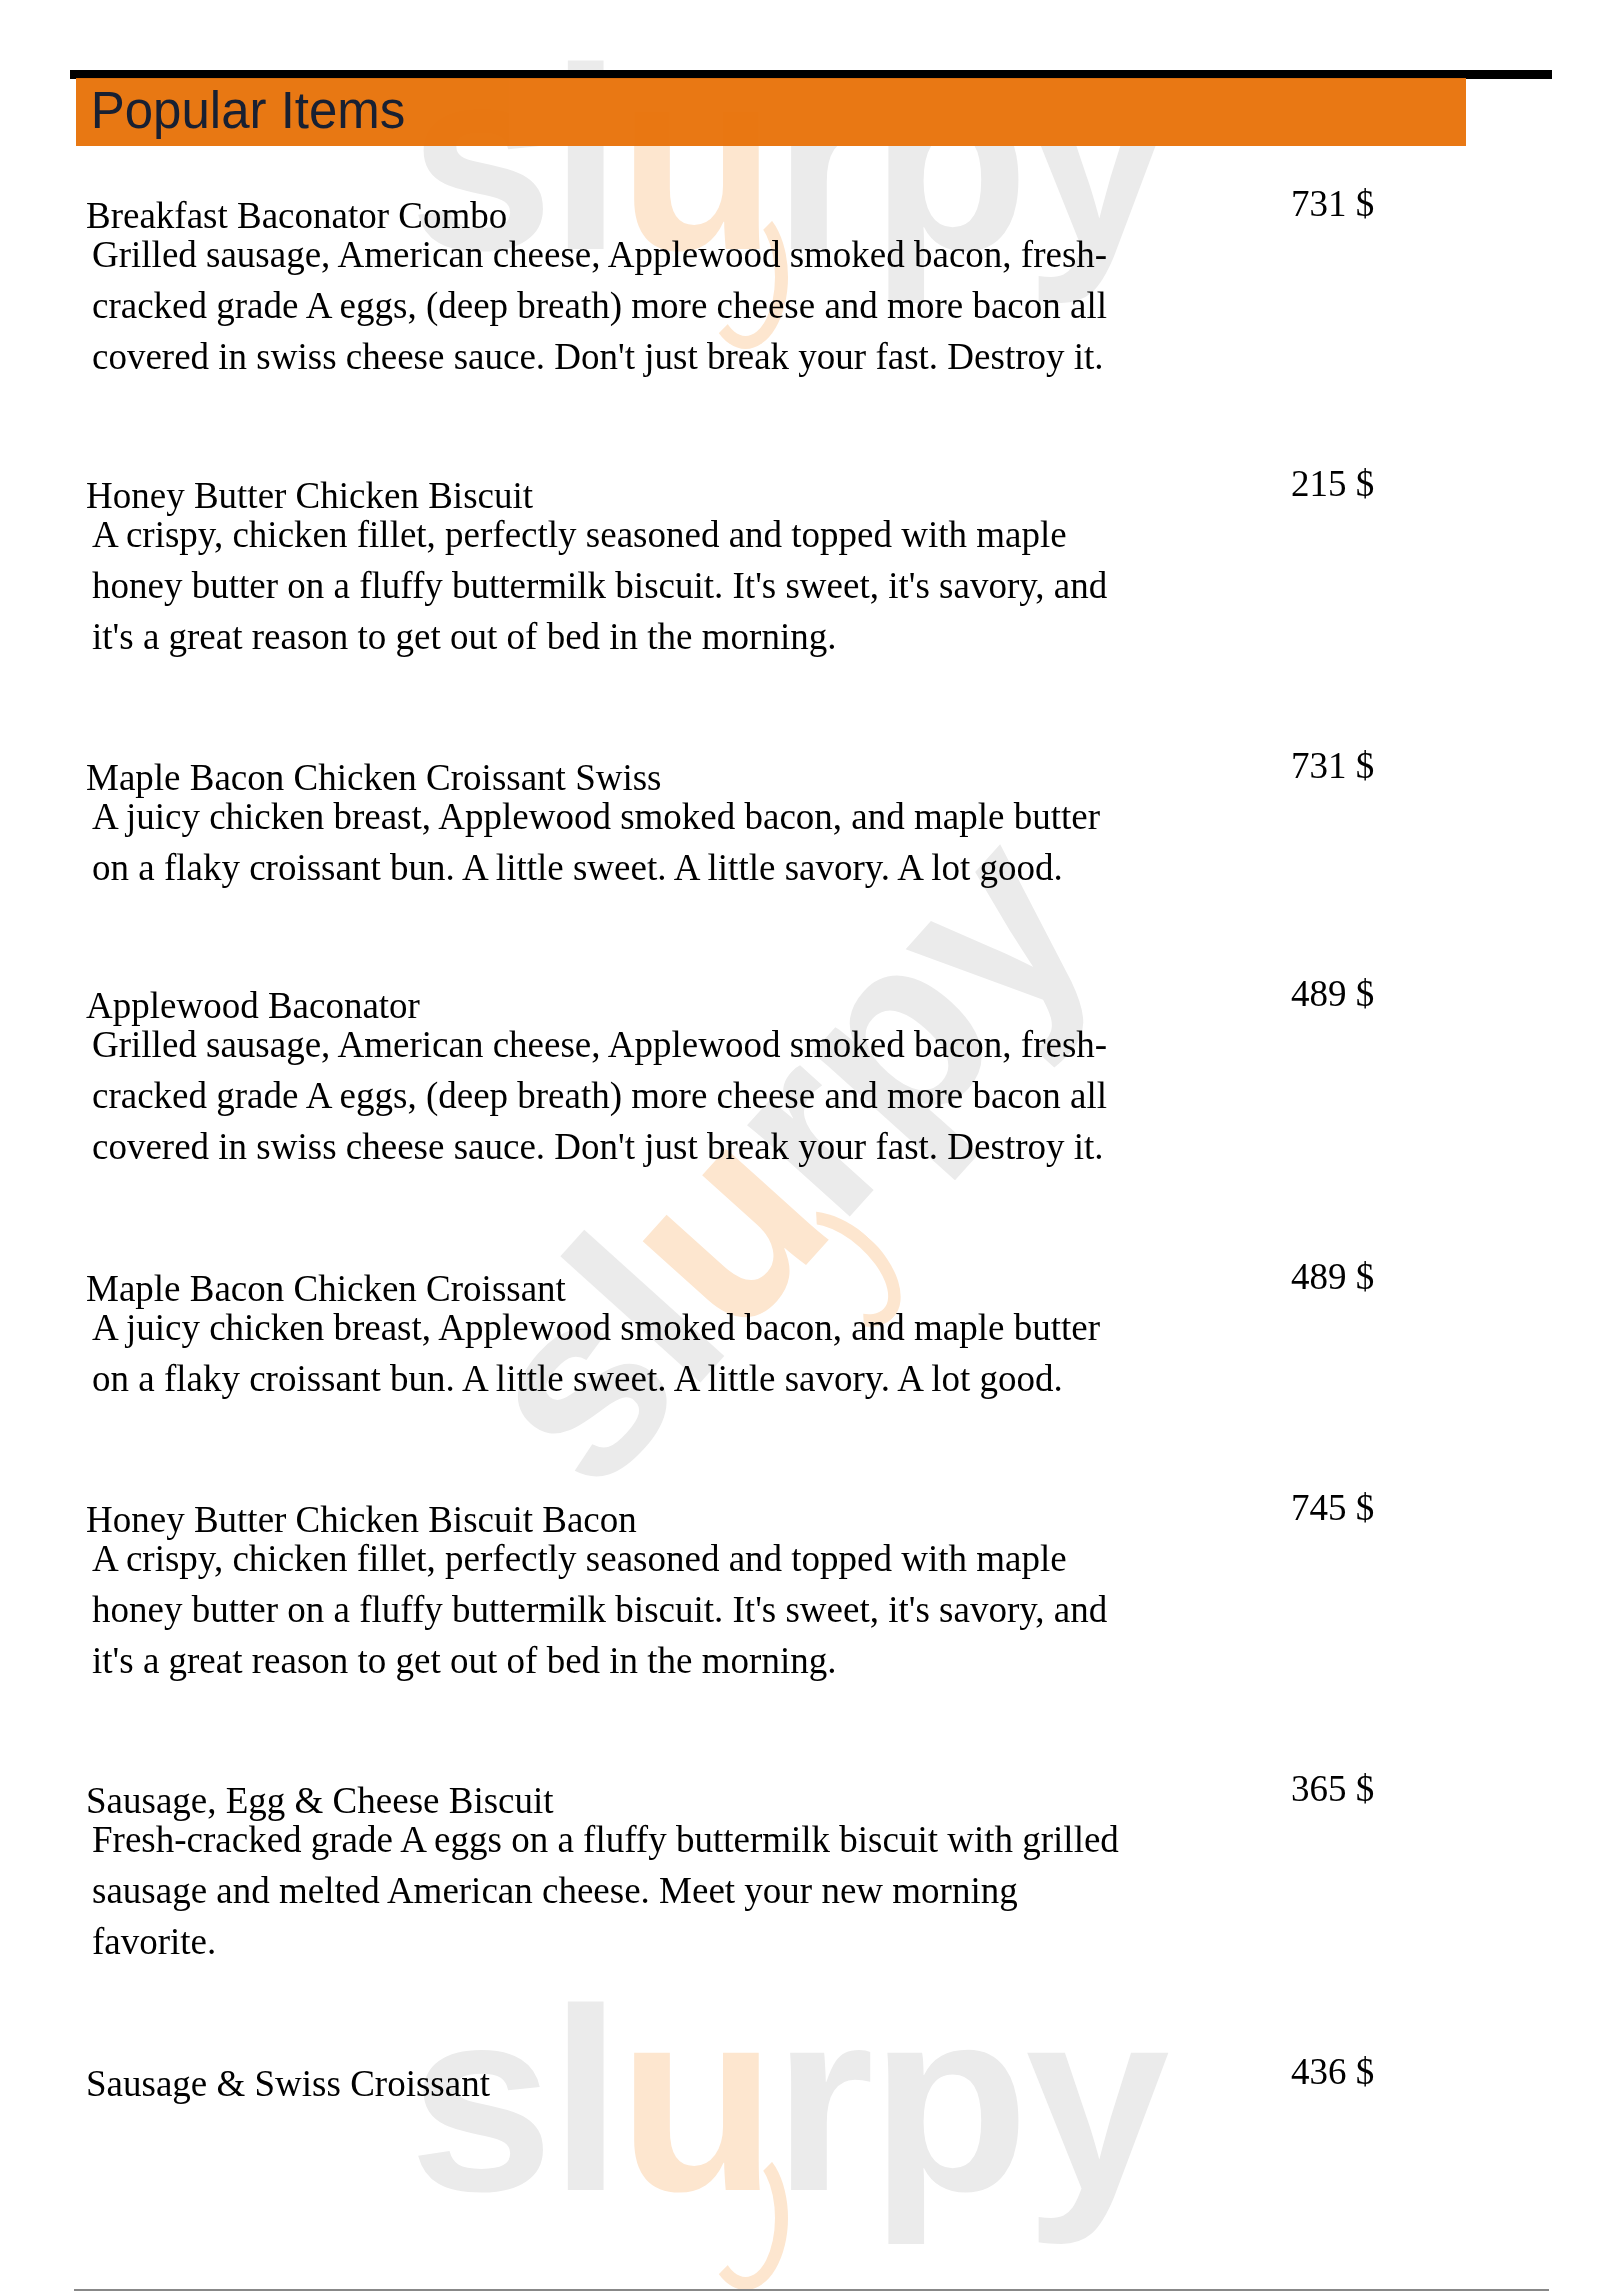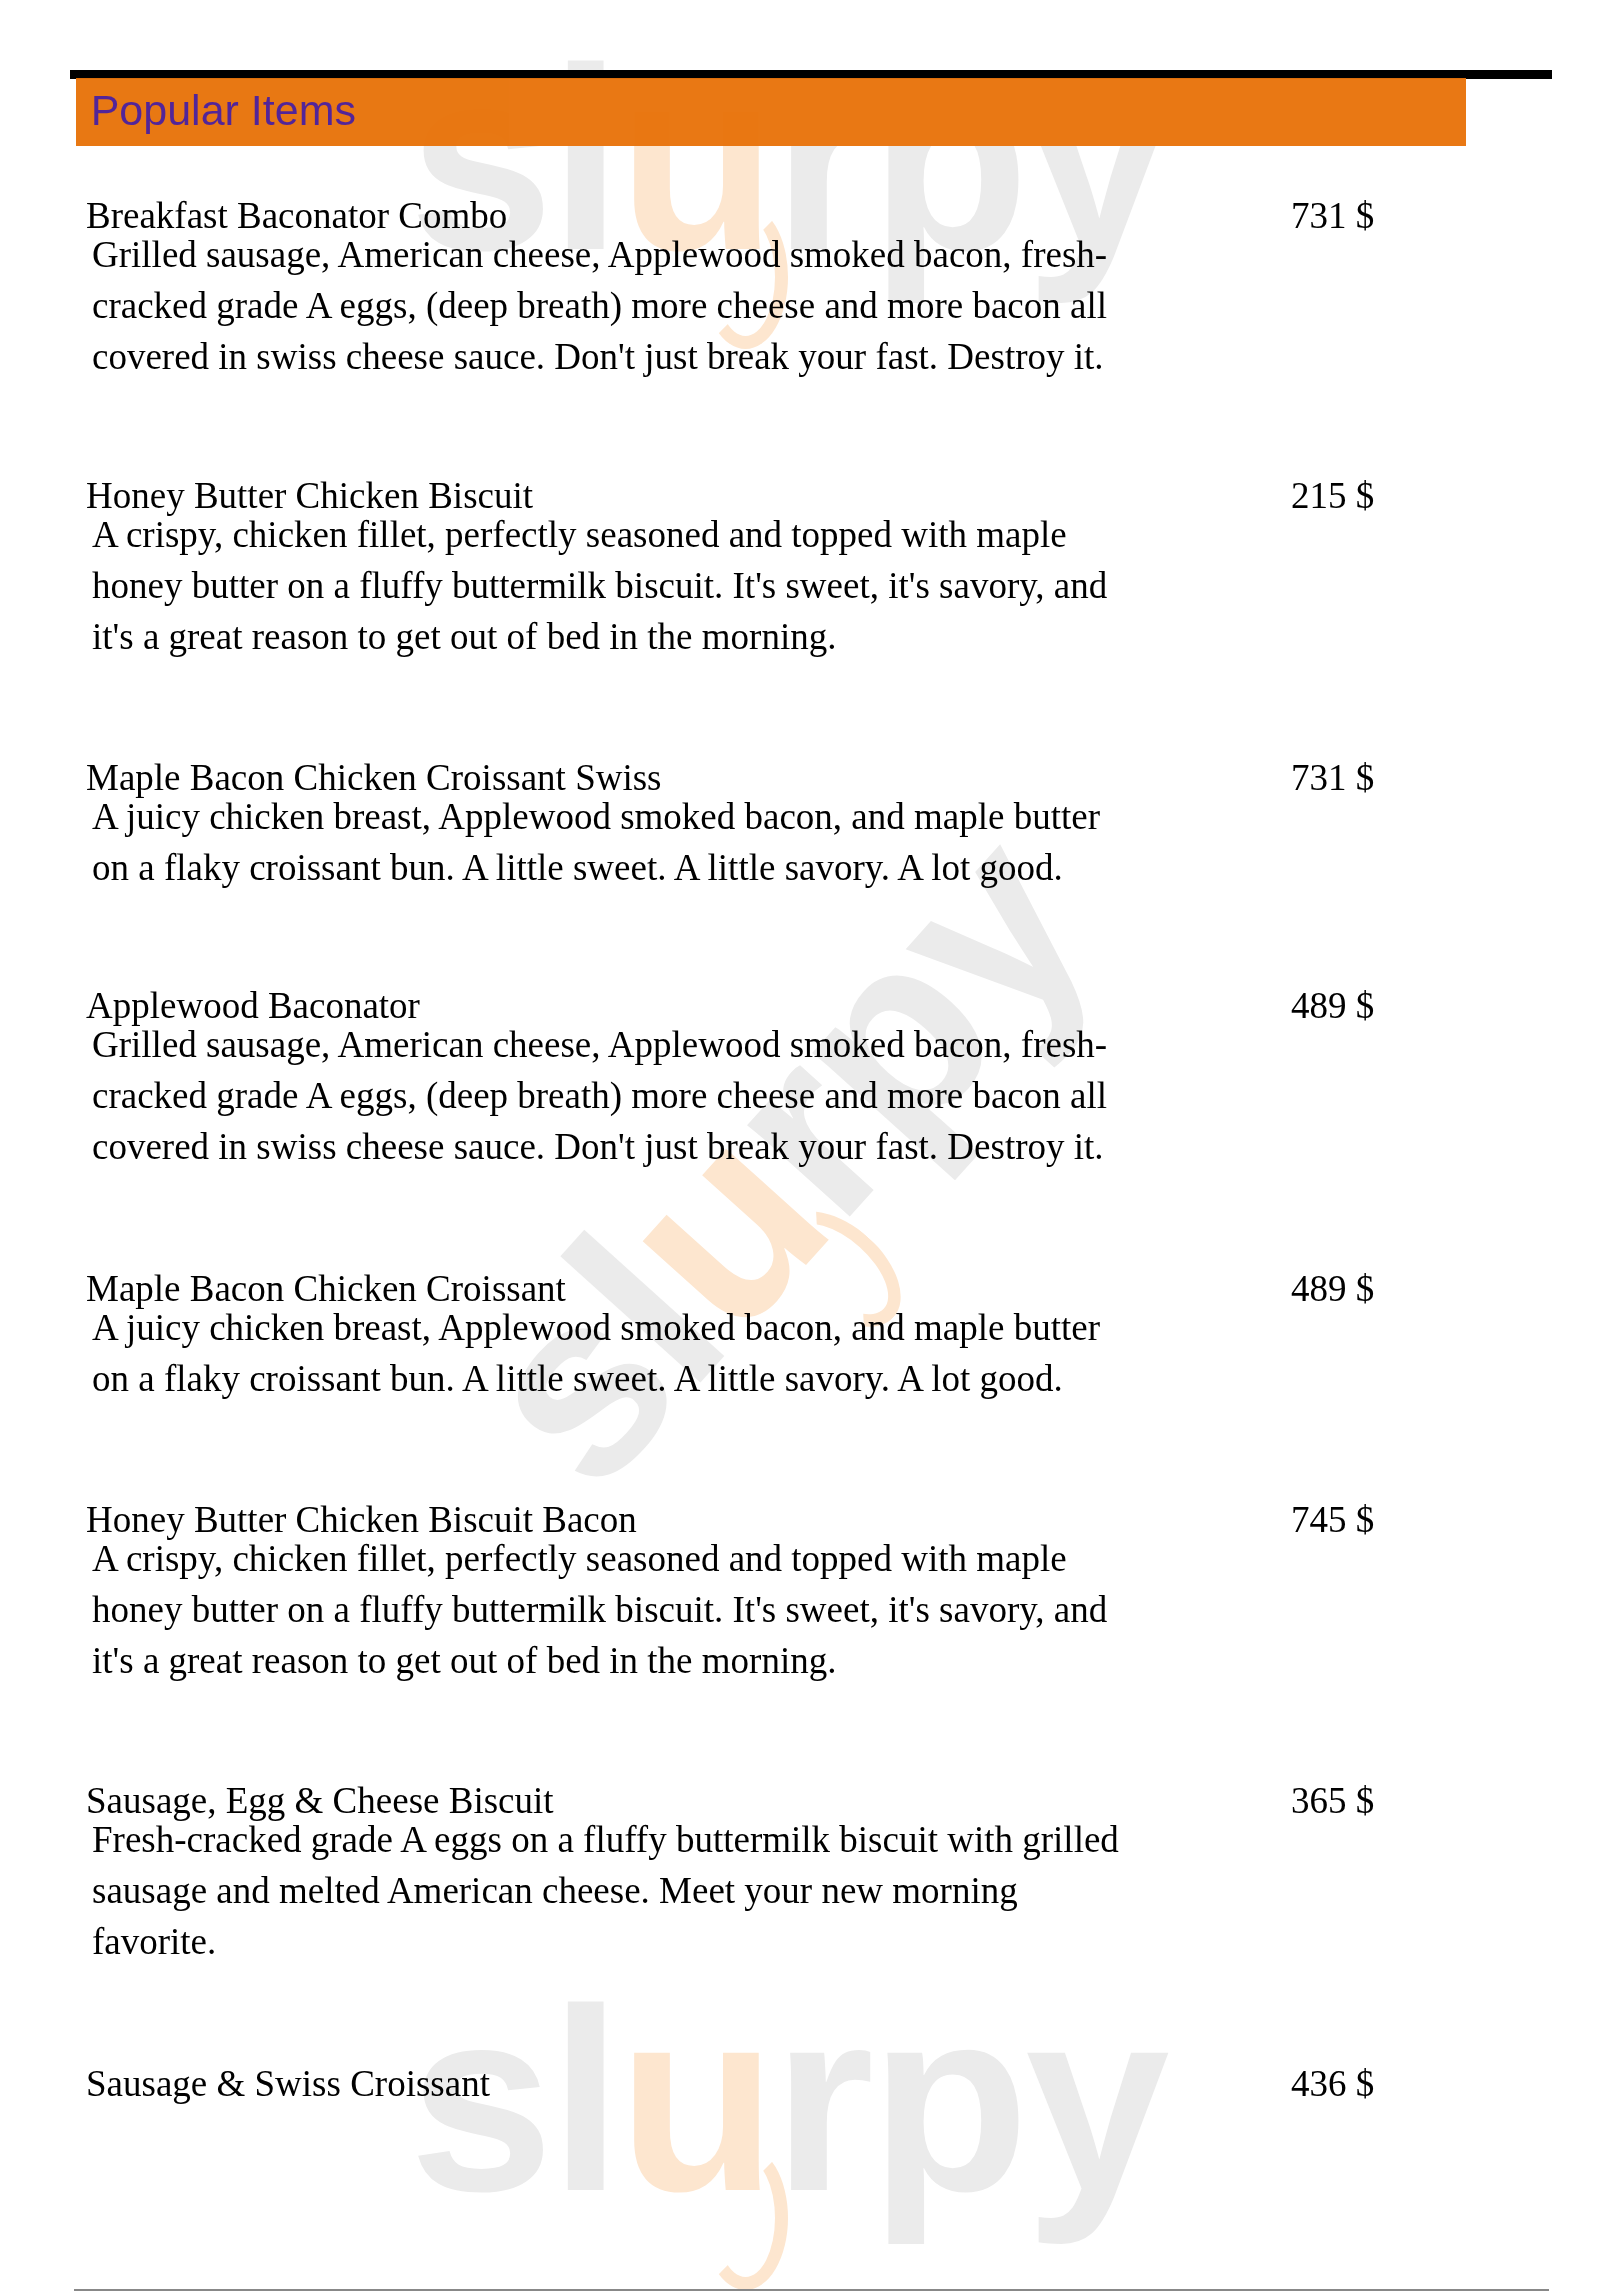--- a/index.html
+++ b/index.html
@@ -3,24 +3,24 @@
 <meta charset="utf-8">
 <style>
   html, body { margin:0; padding:0; background:#ffffff; }
   body { width:1621px; height:2293px; position:relative; overflow:hidden; }
   .wm { position:absolute; font-family:"Liberation Sans", sans-serif; font-weight:bold; font-size:260px; line-height:1; white-space:nowrap; letter-spacing:-3.9px; z-index:0; pointer-events:none; }
   .wm .g { color:#ebebeb; }
   .wm .o { color:#fde6cf; }
   .wm .swirl { position:absolute; width:59px; height:118px; border:13.7px solid #fde6cf; border-top-color:transparent; border-left-color:transparent; border-radius:50%; }
   .top-rule { position:absolute; left:70px; top:70px; width:1482px; height:8.8px; background:#000; z-index:2; }
   .header-bar { position:absolute; left:76px; top:78px; width:1390px; height:68px; background:#e8730a; opacity:0.96; z-index:2; }
-  .header-title { position:absolute; left:14.7px; top:2.9px; font-family:"Liberation Sans", sans-serif; font-size:43px; line-height:59px; color:#4c1d95; }
+  .header-title { position:absolute; left:14.7px; top:2.9px; font-family:"Liberation Sans", sans-serif; font-size:51px; line-height:59px; color:#0f172a; }
   .item { position:absolute; left:86px; width:1470px; z-index:3; font-family:"Liberation Serif", serif; font-size:37px; line-height:51px; color:#000; }
   .item-name { position:absolute; left:0; top:12px; white-space:nowrap; }
-  .item-price { position:absolute; left:1205px; top:0; white-space:nowrap;margin-top:12px; }
+  .item-price { position:absolute; left:1205px; top:0; white-space:nowrap; }
   .item-desc { position:absolute; left:6px; top:51px; width:1147px; white-space:pre-line; }
   .bottom-rule { position:absolute; left:74px; top:2289px; width:1475px; height:2px; background:#888; z-index:2; }
 </style>
 </head>
 <body>
 
 <div class="wm" style="left:409px; top:29px;">
   <span class="g">sl</span><span class="o">u</span><span class="g">rpy</span>
   <div class="swirl" style="left:294px; top:176px;"></div>
 </div>

